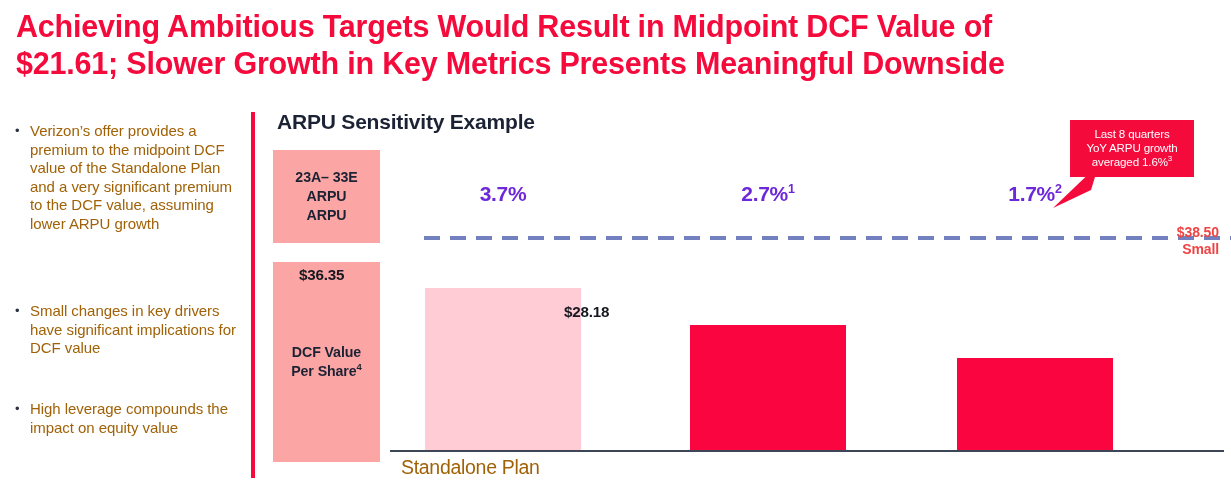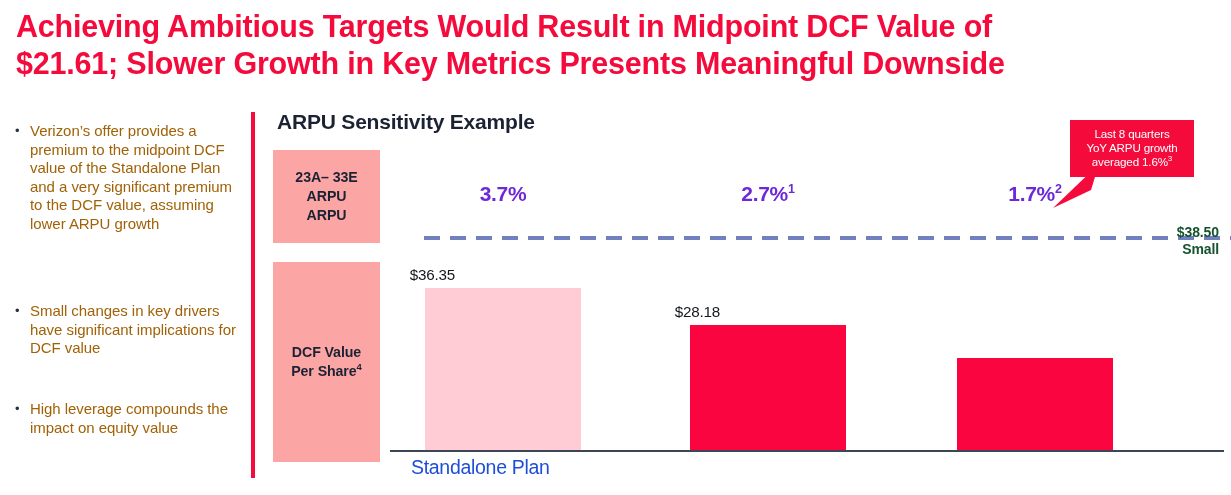--- a/index.html
+++ b/index.html
@@ -138,21 +138,21 @@
     background: repeating-linear-gradient(
        to right,
        #7380C0 0px, #7380C0 16px,
        rgba(0,0,0,0) 16px, rgba(0,0,0,0) 26px);
   }
   .pricelabel {
     position: absolute;
     right: 5px;
     top: 120px;
     text-align: right;
-    color: #14532d;
+    color: #ef4444;
     font-weight: bold;
     font-size: 14px;
     line-height: 17px;
     letter-spacing: -0.1px;
   }
 
   
   .callout {
     position: absolute;
     left: 806px;
@@ -197,35 +197,35 @@
     position: absolute;
     bottom: 0;
     width: 156px;
   }
   #bar-0 { left: 35px;  }
   #bar-1 { left: 300px; }
   #bar-2 { left: 567px; }
   .barvalue {
     position: absolute;
     width: 156px;
-    text-align: right;
+    text-align: left;
     color: #15181F;
-    font-weight: normal;
+    font-weight: bold;
     font-size: 15.2px;
     letter-spacing: -0.2px;
   }
   #barvalue-0 { left: 35px;  }
   #barvalue-1 { left: 300px; }
   #barvalue-2 { left: 567px; }
 
   .xlabel {
     position: absolute;
-    left: 147px;
+    left: 137px;
     top: 352px;
-    color: #1d4ed8;
+    color: #a16207;
     font-size: 19.5px;
     letter-spacing: -0.3px;
   }
 </style>
 </head>
 <body>
 
 <div id="slide">
 
   <div class="title">

